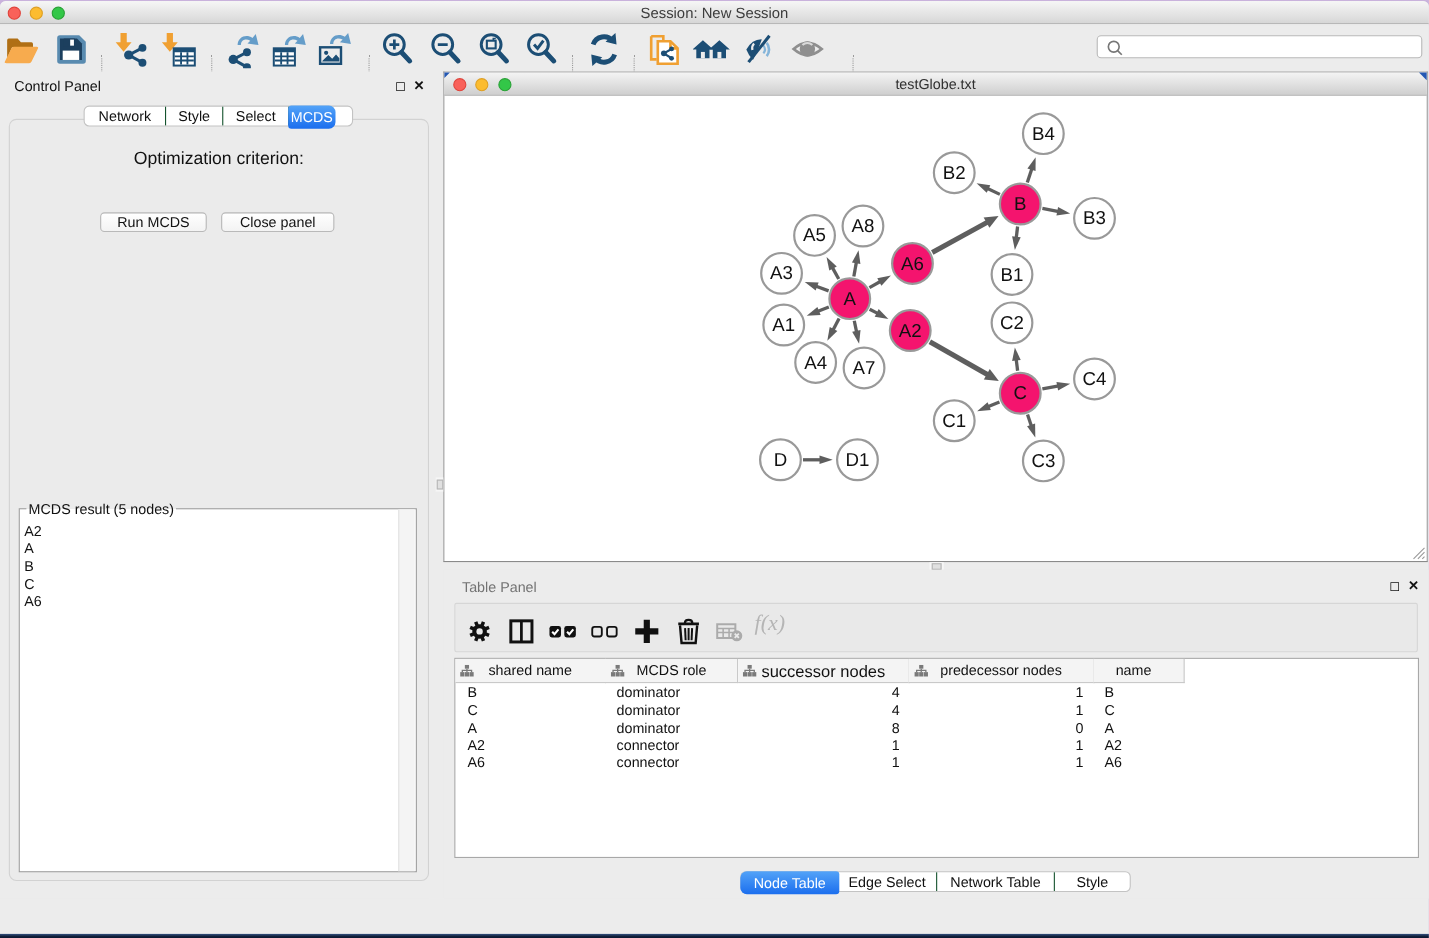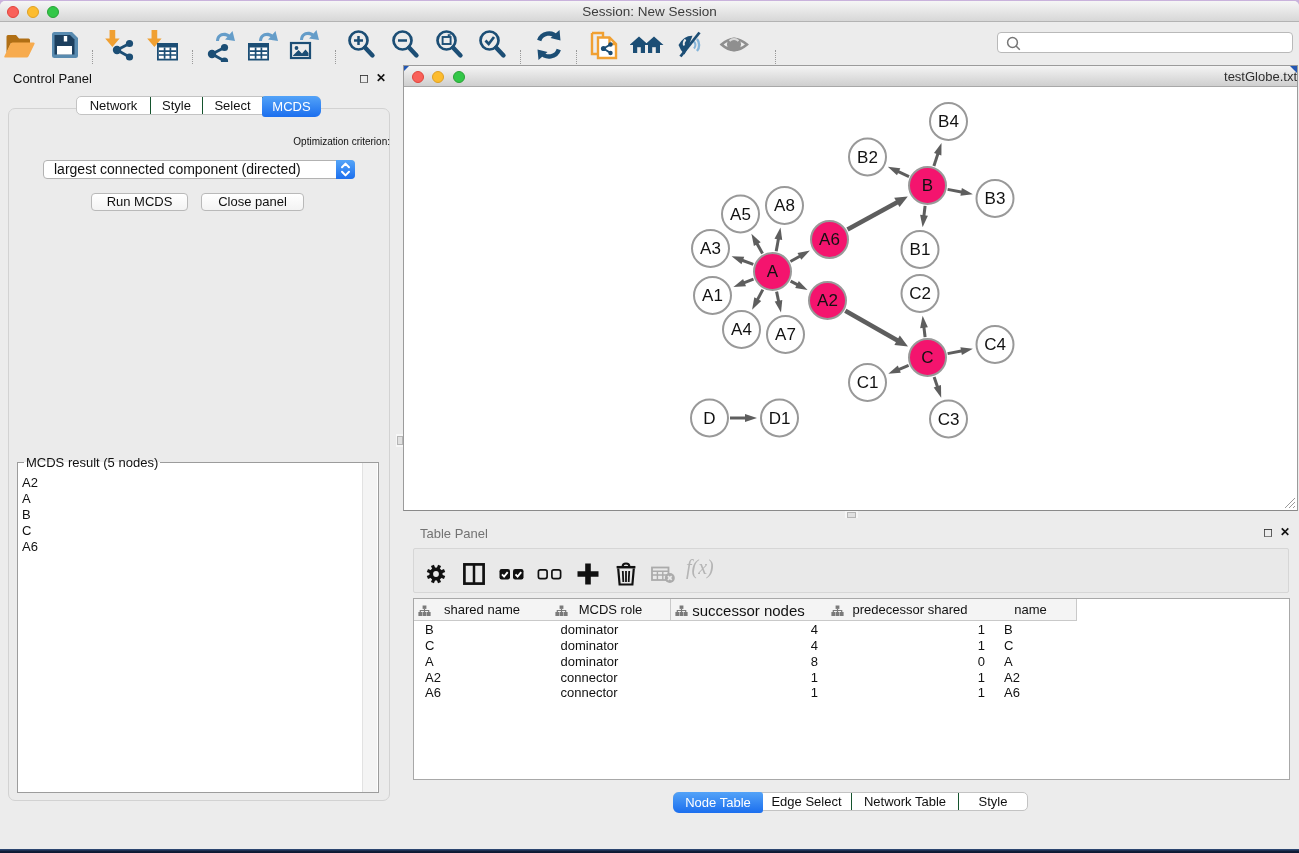--- a/index.html
+++ b/index.html
@@ -23,37 +23,37 @@
 #cp-title{left:13px;top:6px;font-size:13px;color:#111}
 .winbtn{top:6px;font-size:12px;color:#111}
 #cpbox{left:8px;top:43px;width:382px;height:693px;border:1px solid #d2d2d2;border-radius:7px;background:#ebebeb}
 .tabstrip{height:19px;background:#fff;border:1px solid #c3c3c3;border-radius:5px;display:flex;font-size:13px;color:#111;overflow:visible}
 .tabstrip .seg{display:flex;align-items:center;justify-content:center;border-right:1px solid #14532d;height:100%}
 .tabstrip .seg:last-child{border-right:none}
 .tabstrip .sel{background:linear-gradient(#53a3f8,#1b6eee);color:#fff;margin:-1px;height:21px;border-right:none}
 #cptabs .sel{border-radius:3px 6px 6px 3px}
 #tptabs .sel{border-radius:6px 3px 3px 6px}
 #cptabs{left:76px;top:31px;width:245px}
-#optlabel{left:8px;top:71px;width:382px;text-align:right;font-size:10px;color:#111}
+#optlabel{left:8px;top:71px;width:382px;text-align:center;font-size:16px;color:#111}
 #combo{left:43px;top:95px;width:312px;height:19px;background:#fff;border:1px solid #b2b2b2;border-radius:4px;font-size:14px;color:#111;line-height:17px;padding-left:10px}
 #combobtn{right:-1px;top:-1px;width:19px;height:19px;border-radius:0 4px 4px 0;background:linear-gradient(#55a5f8,#1c6fee)}
 .btn{height:18px;background:linear-gradient(#ffffff,#f3f3f3);border:1px solid #b9b9b9;border-radius:4px;font-size:13px;color:#111;text-align:center;line-height:16px}
 #btnrun{left:91px;top:128px;width:97px}
 #btnclose{left:201px;top:128px;width:103px}
 #mcdsbox{left:17px;top:397px;width:362px;height:331px;background:#fff;border:1px solid #9c9c9c}
 #mcdslabel{left:24px;top:390px;font-size:13px;color:#111;background:linear-gradient(#ebebeb 50%,#ffffff 50%);padding:0 2px}
 #mcdslist{left:22px;top:410px;;font-size:13px;color:#111;line-height:16px}
 #mcdsscroll{left:362px;top:398px;width:15px;height:329px;background:#f4f4f4;border-left:1px solid #e2e2e2}
 
 #netwin{left:403px;top:64px;width:895px;height:446px;background:#fff;border:1px solid #9b9b9b;border-bottom:1px solid #8a8a8a}
 #nettitle{left:0;top:0;width:893px;height:21px;background:linear-gradient(#f4f4f4,#cfcfcf);border-bottom:1px solid #a8a8a8}
 #nettitle .t1{left:8px;background:#f9615a;border:1px solid #e0443c}
 #nettitle .t2{left:28px;background:#fcbc2f;border:1px solid #dfa023}
 #nettitle .t3{left:49px;background:#33c748;border:1px solid #29a236}
-#nettitletext{left:0;width:893px;top:3px;text-align:right;font-size:13px;color:#2f2f2f}
+#nettitletext{left:0;width:893px;top:3px;text-align:center;font-size:13px;color:#2f2f2f}
 .bluecorner{width:0;height:0}
 
 #tp{left:403px;top:517px;width:896px;height:299px;background:#ececec}
 #tp-title{left:17px;top:8px;font-size:13px;color:#737373}
 #tptoolbar{left:10px;top:30px;width:876px;height:45px;background:#e9e9e9;border:1px solid #d6d6d6;border-radius:2px}
 #tptable{left:10px;top:80px;width:877px;height:182px;background:#fff;border:1px solid #a8a8a8}
 .th{height:22px;background:#f4f4f4;border-right:1px solid #c9c9c9;border-bottom:1px solid #c9c9c9}
 .td{font-size:13px;color:#111;line-height:16px;white-space:pre}
 #tptabs{left:270px;top:274px;width:355px}
 
@@ -209,28 +209,23 @@
     </div>
   <div id="cp" class="abs">
     <div id="cp-title" class="abs">Control Panel</div>
     <div class="abs winbtn" style="left:359px">◻</div>
     <div class="abs winbtn" style="left:376px;font-weight:bold">✕</div>
     <div id="cpbox" class="abs"></div>
     <div id="cptabs" class="abs tabstrip">
       <div class="seg" style="width:74px">Network</div>
       <div class="seg" style="width:52px">Style</div>
       <div class="seg" style="width:60px">Select</div>
-      <div class="seg sel" style="width:59px">MCDS</div>
+      <div class="seg sel" style="width:43px">MCDS</div>
     </div>
     <div id="optlabel" class="abs">Optimization criterion:</div>
-    <div id="combo" class="abs">largest connected component (directed)
-      <div id="combobtn" class="abs"><svg width="19" height="19">
-            <path d="M6 7.2 L9.5 3.6 L13 7.2 M6 11.8 L9.5 15.4 L13 11.8" stroke="#fff" stroke-width="2" fill="none" stroke-linecap="round" stroke-linejoin="round"></path>
-          </svg></div>
-    </div>
     <div id="btnrun" class="abs btn">Run MCDS</div>
     <div id="btnclose" class="abs btn">Close panel</div>
     <div id="mcdsbox" class="abs"></div>
     <div id="mcdsscroll" class="abs"></div>
     <div id="mcdslabel" class="abs">MCDS result (5 nodes)</div>
     <div id="mcdslist" class="abs">A2<br>A<br>B<br>C<br>A6</div>
   </div>
   <div id="netwin" class="abs">
     <div id="nettitle" class="abs">
       <div class="abs tl t1"></div>
@@ -432,21 +427,21 @@
         <div class="abs th" style="left:412.4px;top:0;width:168.89999999999998px"></div>
         <div class="abs" style="left:416.79999999999995px;top:4px"><svg width="13" height="12" viewBox="0 0 13 12">
             <g fill="#7a7a7a">
               <rect x="4.6" y="0.5" width="3.8" height="3.4"></rect>
               <rect x="0.4" y="7" width="3.8" height="4"></rect>
               <rect x="4.6" y="7" width="3.8" height="4"></rect>
               <rect x="8.8" y="7" width="3.8" height="4"></rect>
               <path d="M6.5 3.9 V5.5 M2.3 7 V5.5 H10.7 V7 M6.5 5.5 V7" stroke="#7a7a7a" stroke-width="1.2" fill="none"></path>
             </g>
           </svg></div>
-        <div class="abs" style="left:496px;top:3px;transform:translateX(-50%);font-size:13px;color:#111">predecessor shared</div>
+        <div class="abs" style="left:496px;top:3px;transform:translateX(-50%);font-size:13px;color:#111">predecessor nodes</div>
         <div class="abs th" style="left:580.3px;top:0;width:82.70000000000005px"></div>
         <div class="abs" style="left:616.5px;top:3px;transform:translateX(-50%);font-size:13px;color:#111">name</div>
         <div class="abs td" style="left:11px;top:23.1px">B</div>
         <div class="abs td" style="left:146.5px;top:23.1px">dominator</div>
         <div class="abs td" style="left:254px;top:23.1px;width:150px;text-align:right">4</div>
         <div class="abs td" style="left:411px;top:23.1px;width:160px;text-align:right">1</div>
         <div class="abs td" style="left:590px;top:23.1px">B</div>
         <div class="abs td" style="left:11px;top:38.900000000000006px">C</div>
         <div class="abs td" style="left:146.5px;top:38.900000000000006px">dominator</div>
         <div class="abs td" style="left:254px;top:38.900000000000006px;width:150px;text-align:right">4</div>

